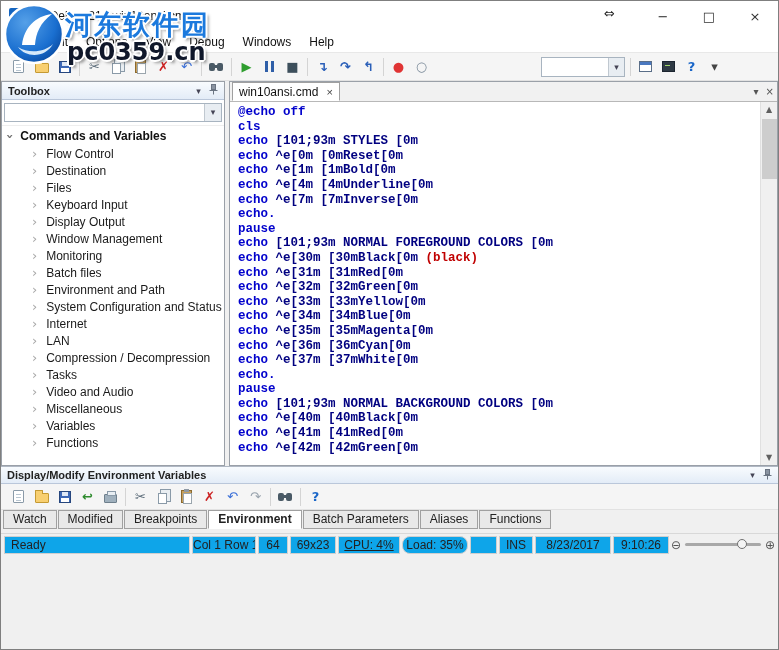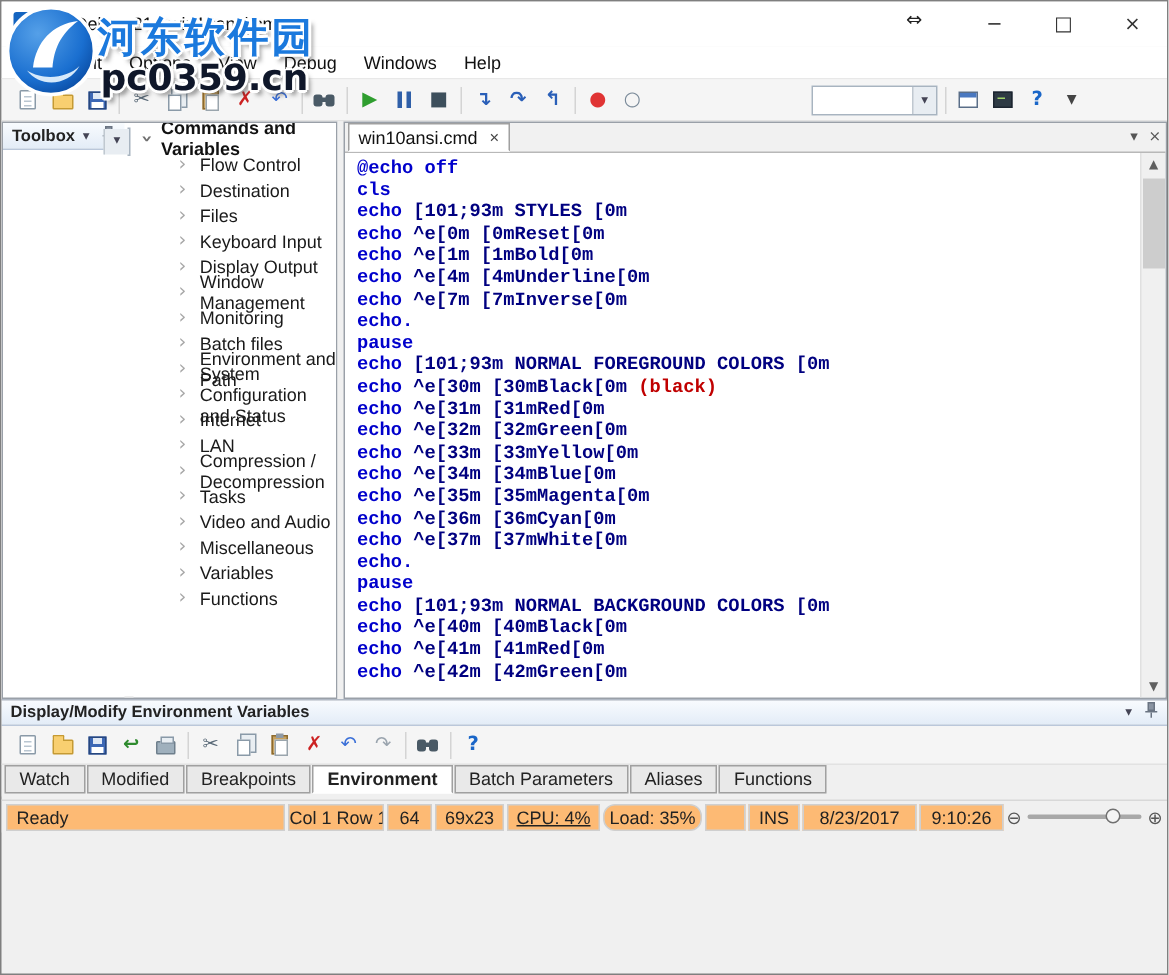--- a/index.html
+++ b/index.html
@@ -15,21 +15,21 @@
 .menu-item{padding:0 9px;font-size:12px;color:#111;line-height:22px}
 .toolbar{height:28px;background:#f5f5f5;display:flex;align-items:center;padding:0 52px 0 6px;border-bottom:1px solid #e2e2e2}
 .env-toolbar{height:26px;padding-right:6px}
 .tbi{width:23px;height:22px;border:none;background:transparent;display:flex;align-items:center;justify-content:center;position:relative}
 .glyph{font-family:"DejaVu Sans",sans-serif;font-size:13px;line-height:1}
 .tb-sep{width:1px;height:18px;background:#d4d4d4;margin:0 3px}
 .tb-spacer{flex:1}
 .tb-combo{width:84px;height:20px;border:1px solid #a8b4c0;background:#fff;position:relative;margin-right:2px}
 .tb-combo-arrow{position:absolute;right:0;top:0;width:16px;height:18px;background:#e8edf2;border-left:1px solid #c0c8d0;text-align:center;font-size:9px;line-height:18px;color:#445;font-family:"DejaVu Sans",sans-serif}
 .main{height:385px;display:flex;background:#f0f0f0}
-.toolbox{width:224px;background:#fff;border:1px solid #9aa0a8;display:flex;flex-direction:row}
+.toolbox{width:224px;background:#fff;border:1px solid #9aa0a8;display:flex;flex-direction:column}
 .vsplit{width:4px;background:#f0f0f0}
 .panel-header{height:18px;flex:none;display:flex;align-items:center;background:linear-gradient(#f8fbfe,#e3ecf7);border-bottom:1px solid #bac7da;padding:0 3px 0 6px}
 .ph-title{flex:1;font-size:11px;font-weight:bold;color:#222}
 .ph-btn{width:15px;text-align:center;font-size:9px;color:#445;font-family:"DejaVu Sans",sans-serif}
 .combo-row{padding:3px 2px;border-bottom:1px solid #eee}
 .combo{height:19px;border:1px solid #a8b4c0;background:#fff;position:relative}
 .combo-btn{position:absolute;right:0;top:0;width:17px;height:17px;background:#e8edf2;border-left:1px solid #c0c8d0;text-align:center;font-size:9px;line-height:17px;color:#445;font-family:"DejaVu Sans",sans-serif}
 .tree{flex:1;overflow:hidden;padding-top:1px}
 .group-row{height:18px;display:flex;align-items:center;font-size:12px;font-weight:bold;color:#111;padding-left:6px}
 .group-chev{display:inline-block;transform:rotate(90deg);color:#707070;font-size:13px;margin-right:7px;font-family:"DejaVu Sans",sans-serif}
@@ -51,21 +51,21 @@
 .strack{flex:1;width:100%;position:relative}
 .sthumb{position:absolute;top:2px;left:1px;width:15px;height:60px;background:#cdcdcd}
 .env-header{border-top:1px solid #b0b8c4}
 .env-text{height:94px;background:#fff;border:1px solid #9aa0a8;border-top:none;padding:2px 6px;font-family:"Liberation Mono",monospace;font-size:12.5px;line-height:15px;color:#000;overflow:hidden}
 .env-line{white-space:pre}
 .bottom-tabs{height:21px;display:flex;align-items:flex-start;padding-left:2px;background:#f0f0f0;gap:1px}
 .btab{height:19px;line-height:17px;padding:0 9px;font-size:12px;color:#222;background:#e9e9e9;border:1px solid #a0a0a0}
 .btab.active{background:#fff;font-weight:bold;border-bottom-color:#fff}
 .statusbar{height:22px;margin-top:2px;background:#f0f0f0;border-top:1px solid #d8d8d8;display:flex;align-items:center;padding:0 3px}
 .sb-cells{flex:1;display:flex;align-items:center}
-.sb-cell{height:18px;line-height:16px;font-size:12px;color:#222;text-align:center;border:1px solid #cfcfcf;background:#fdba74;margin-right:2px;overflow:hidden;white-space:nowrap}
+.sb-cell{height:18px;line-height:16px;font-size:12px;color:#222;text-align:center;border:1px solid #cfcfcf;background:#0ea5e9;margin-right:2px;overflow:hidden;white-space:nowrap}
 .sb-cell.left{text-align:left;padding-left:6px}
 .sb-zoom{display:flex;align-items:center;gap:4px;width:104px;flex:none}
 .zbtn{font-size:12px;color:#555;font-family:"DejaVu Sans",sans-serif}
 .ztrack{flex:1;height:3px;background:#a8a8a8;position:relative;border-radius:2px}
 .zthumb{position:absolute;left:68%;top:-4px;width:10px;height:10px;background:#f4f4f4;border:1px solid #707070;border-radius:50%}
 
 .sh{display:inline-block;position:relative}
 .sh.page{width:11px;height:13px;background:#fff;border:1px solid #8a9aa8;border-radius:1px}
 .sh.page::after{content:"";position:absolute;left:2px;top:3px;width:5px;height:1px;background:#b9c6d1;box-shadow:0 3px 0 #b9c6d1,0 6px 0 #b9c6d1}
 .sh.folder{width:14px;height:10px;background:#f8cf70;border:1px solid #c59a33;border-radius:1px;margin-top:3px}

